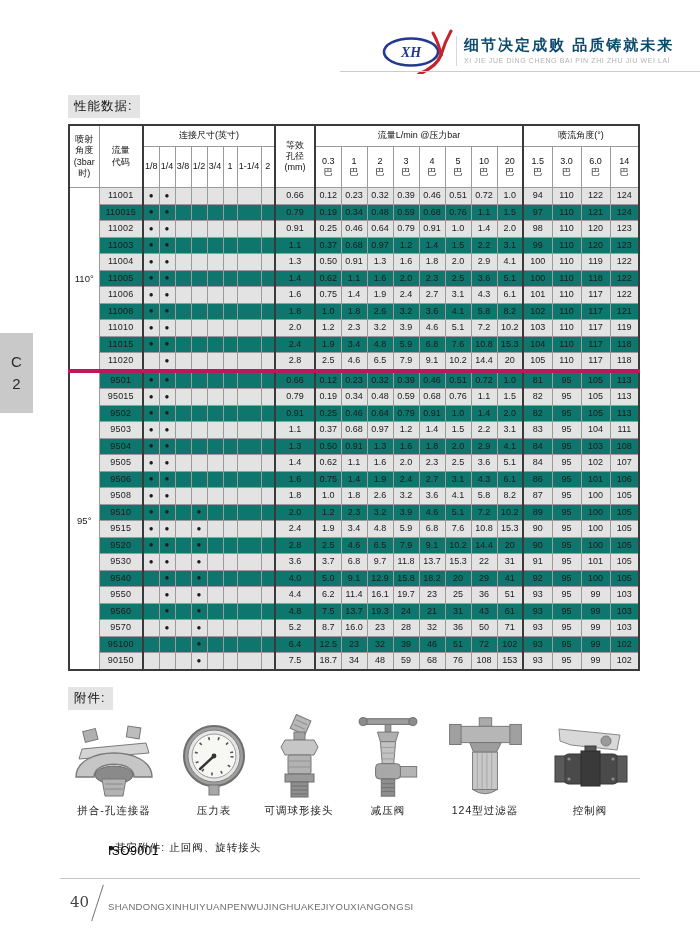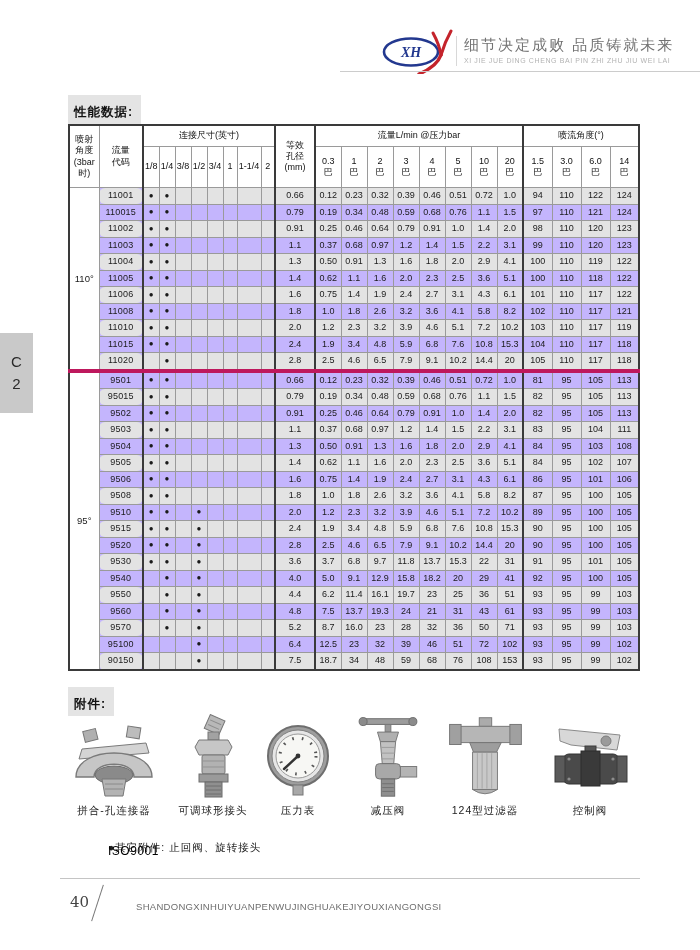--- a/index.html
+++ b/index.html
@@ -5,57 +5,57 @@
   html,body{margin:0;padding:0;}
   body{
     width:700px;height:950px;position:relative;background:#ffffff;
     font-family:"Liberation Sans","DejaVu Sans",sans-serif;color:#222;
     overflow:hidden;
   }
   
   .brandbar{position:absolute;left:0;top:0;width:700px;height:90px;}
   .logo{position:absolute;left:381px;top:28px;width:72px;height:46px;}
   .brand-sep{position:absolute;left:456px;top:36px;width:1px;height:30px;background:#d8d8d8;}
-  .slogan-cn{position:absolute;left:464px;top:36px;font-size:15px;font-weight:normal;color:#737373;letter-spacing:2px;white-space:nowrap;}
+  .slogan-cn{position:absolute;left:464px;top:36px;font-size:15px;font-weight:bold;color:#0c4a6e;letter-spacing:2px;white-space:nowrap;}
   .slogan-py{position:absolute;left:464px;top:57px;font-size:7px;color:#b3b3b3;letter-spacing:0.6px;white-space:nowrap;}
   .brand-rule{position:absolute;left:340px;top:71px;width:360px;height:1px;background:#cccccc;}
   
-  .sec-label{position:absolute;background:#e4e4e4;color:#111;font-weight:bold;font-size:12.5px;padding:9px 8px 3px 6px;letter-spacing:1px;}
+  .sec-label{position:absolute;background:#e4e4e4;color:#111;font-weight:normal;font-size:12.5px;padding:3px 8px 3px 6px;letter-spacing:1px;}
   .sec1{left:68px;top:95px;}
   .sec2{left:68px;top:687px;}
   
   .side-tab{position:absolute;left:0;top:333px;width:33px;height:80px;background:#c9c9c9;
     display:flex;flex-direction:column;align-items:center;justify-content:center;
     font-size:15px;color:#2a2a2a;line-height:1.45;}
   
   .tbl-wrap{position:absolute;left:68px;top:124px;}
-  table.perf{border-collapse:collapse;table-layout:fixed;width:570px;border:2px solid #3a3a3a;background:#c4b5fd;}
+  table.perf{border-collapse:collapse;table-layout:fixed;width:570px;border:2px solid #3a3a3a;background:#0f766e;}
   table.perf th,table.perf td{border:1px solid #9a9a9a;text-align:center;vertical-align:middle;padding:0;}
   table.perf th{font-size:9px;font-weight:normal;color:#111;white-space:pre-line;line-height:1.25;background:#fff;}
   table.perf thead tr.r1 th{height:20px;}
   table.perf thead tr.r2 th{height:40px;}
   table.perf tbody td{font-size:9px;height:15.5px;line-height:1;color:#1a1a1a;}
   table.perf .hl{border-left:2px solid #3a3a3a;}
   table.perf tbody tr.stripe td{background:#e3e3e3;}
   table.perf tbody td.angle-cell{background:#ffffff !important;font-size:9.5px;}
   table.perf tbody tr.group-start td{border-top:4px solid #be185d;}
-  table.perf td.code-cell{font-size:9px;letter-spacing:0.2px;border-radius:6px;}
+  table.perf td.code-cell{font-size:9px;letter-spacing:0.2px;}
   table.perf td.dot-cell{font-size:8px;}
   
   .accessories{position:absolute;left:64px;top:712px;width:574px;display:flex;justify-content:space-between;}
   .acc-item{display:flex;flex-direction:column;align-items:center;justify-content:flex-end;height:106px;}
   .acc-img{display:block;}
   .acc-label{font-size:10.5px;color:#222;letter-spacing:1px;margin-top:4px;white-space:nowrap;}
   .other-note{position:absolute;left:108px;top:841px;font-size:10.5px;color:#222;letter-spacing:1px;}
   
   .footer-rule{position:absolute;left:60px;top:878px;width:580px;height:1px;background:#c4c4c4;}
   .footer-page{position:absolute;left:70px;top:893px;font-family:"DejaVu Serif","Liberation Serif",serif;font-size:15px;color:#444;}
   .footer-slash{position:absolute;left:97px;top:884px;width:1px;height:38px;background:#777;transform:rotate(18deg);}
   .footer-iso{position:absolute;left:108px;top:844px;font-size:12px;color:#000000;letter-spacing:0.5px;}
-  .footer-company{position:absolute;left:108px;top:901px;font-size:9.5px;color:#6e6e6e;letter-spacing:0.3px;white-space:nowrap;margin-left:28px;}
+  .footer-company{position:absolute;left:108px;top:901px;font-size:9.5px;color:#6e6e6e;letter-spacing:0.3px;white-space:nowrap;}
 </style>
 </head>
 <body>
 
 <div class="brandbar">
   <svg class="logo" viewBox="0 0 72 46">
     <ellipse cx="30" cy="24" rx="27" ry="13.5" fill="none" stroke="#23388f" stroke-width="2.6"></ellipse>
     <text x="30" y="29" text-anchor="middle" font-size="14" font-style="italic" font-weight="bold" font-family="Liberation Serif, serif" fill="#23388f">XH</text>
     <path d="M52,5 C57,14 59,21 60,27" fill="none" stroke="#c4232b" stroke-width="3" stroke-linecap="round"></path>
     <path d="M70,3 C65,12 62,20 60,27" fill="none" stroke="#c4232b" stroke-width="3" stroke-linecap="round"></path>
@@ -870,51 +870,51 @@
       <path d="M12,63 C12,31 88,31 88,63 L70,63 C70,46 30,46 30,63 Z" fill="#c6c6c6" stroke="#7a7a7a" stroke-width="1.4"></path>
       <ellipse cx="50" cy="61" rx="19" ry="9" fill="#8a8a8a" stroke="#6c6c6c"></ellipse>
       <path d="M38,65 L62,65 L59,82 L41,82 Z" fill="#b3b3b3" stroke="#777"></path>
       <line x1="41" y1="70" x2="59" y2="70" stroke="#8a8a8a"></line>
       <line x1="41" y1="75" x2="59" y2="75" stroke="#8a8a8a"></line>
     </svg>
     <div class="acc-label">拼合-孔连接器</div>
   </div>
 
   <div class="acc-item">
+    <svg class="acc-img" width="72" height="80" viewBox="0 0 72 80">
+      <circle cx="36" cy="36" r="30" fill="#9e9e9e" stroke="#6e6e6e" stroke-width="2"></circle>
+      <circle cx="36" cy="36" r="26" fill="#e6e6e6" stroke="#808080"></circle>
+      <circle cx="36" cy="36" r="22" fill="#f7f7f4" stroke="#9a9a9a"></circle>
+      <circle cx="36" cy="36" r="18" fill="none" stroke="#555" stroke-width="3" stroke-dasharray="1.6 8.2"></circle>
+      <line x1="36" y1="36" x2="22" y2="49" stroke="#333" stroke-width="2.4" stroke-linecap="round"></line>
+      <circle cx="36" cy="36" r="2.4" fill="#333"></circle>
+      <rect x="31" y="65" width="10" height="10" fill="#a8a8a8" stroke="#777"></rect>
+    </svg>
+    <div class="acc-label">压力表</div>
+  </div>
+
+  <div class="acc-item">
     <svg class="acc-img" width="70" height="86" viewBox="0 0 70 86">
       <g transform="rotate(24 36 12)">
         <rect x="28" y="3" width="16" height="15" fill="#b8b8b8" stroke="#777"></rect>
         <line x1="30" y1="8" x2="42" y2="8" stroke="#8d8d8d"></line>
         <line x1="30" y1="13" x2="42" y2="13" stroke="#8d8d8d"></line>
       </g>
       <rect x="30" y="18" width="11" height="8" fill="#a2a2a2" stroke="#777"></rect>
       <polygon points="21,26 50,26 54,33 50,41 21,41 17,33" fill="#c6c6c6" stroke="#777"></polygon>
       <rect x="24" y="41" width="23" height="19" rx="2" fill="#b2b2b2" stroke="#777"></rect>
       <line x1="25" y1="47" x2="46" y2="47" stroke="#939393"></line>
       <line x1="25" y1="53" x2="46" y2="53" stroke="#939393"></line>
       <rect x="21" y="60" width="29" height="8" fill="#9a9a9a" stroke="#6f6f6f"></rect>
       <rect x="27" y="68" width="17" height="15" fill="#8f8f8f" stroke="#6a6a6a"></rect>
       <line x1="28" y1="72" x2="43" y2="72" stroke="#6f6f6f"></line>
       <line x1="28" y1="76" x2="43" y2="76" stroke="#6f6f6f"></line>
       <line x1="28" y1="80" x2="43" y2="80" stroke="#6f6f6f"></line>
     </svg>
     <div class="acc-label">可调球形接头</div>
-  </div>
-
-  <div class="acc-item">
-    <svg class="acc-img" width="72" height="80" viewBox="0 0 72 80">
-      <circle cx="36" cy="36" r="30" fill="#9e9e9e" stroke="#6e6e6e" stroke-width="2"></circle>
-      <circle cx="36" cy="36" r="26" fill="#e6e6e6" stroke="#808080"></circle>
-      <circle cx="36" cy="36" r="22" fill="#f7f7f4" stroke="#9a9a9a"></circle>
-      <circle cx="36" cy="36" r="18" fill="none" stroke="#555" stroke-width="3" stroke-dasharray="1.6 8.2"></circle>
-      <line x1="36" y1="36" x2="22" y2="49" stroke="#333" stroke-width="2.4" stroke-linecap="round"></line>
-      <circle cx="36" cy="36" r="2.4" fill="#333"></circle>
-      <rect x="31" y="65" width="10" height="10" fill="#a8a8a8" stroke="#777"></rect>
-    </svg>
-    <div class="acc-label">压力表</div>
   </div>
 
   <div class="acc-item">
     <svg class="acc-img" width="80" height="92" viewBox="0 0 80 92">
       <rect x="13" y="7" width="54" height="6" rx="3" fill="#9c9c9c" stroke="#6b6b6b"></rect>
       <circle cx="14" cy="10" r="4.2" fill="#8b8b8b" stroke="#6b6b6b"></circle>
       <circle cx="66" cy="10" r="4.2" fill="#8b8b8b" stroke="#6b6b6b"></circle>
       <rect x="37" y="13" width="6" height="8" fill="#999" stroke="#777"></rect>
       <polygon points="29,21 51,21 48,31 32,31" fill="#b0b0b0" stroke="#777"></polygon>
       <polygon points="32,31 48,31 46,54 34,54" fill="#c2c2c2" stroke="#777"></polygon>

